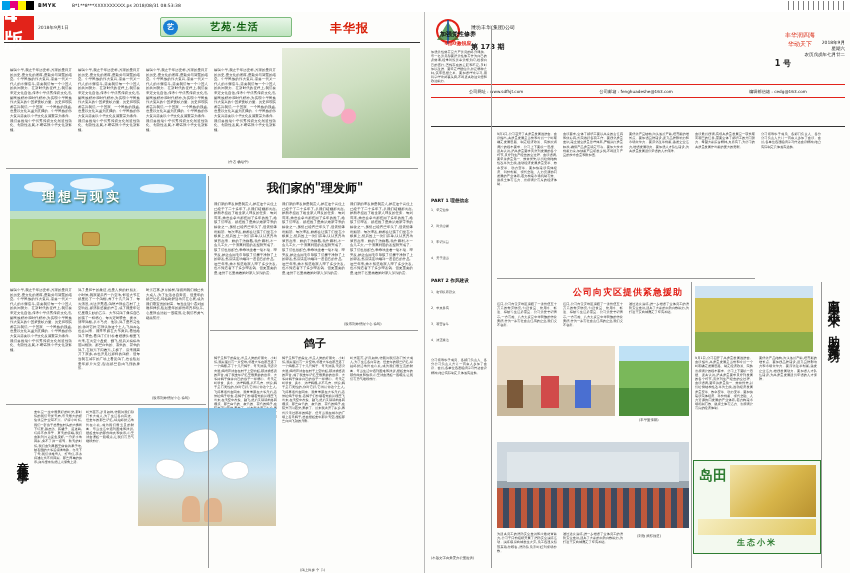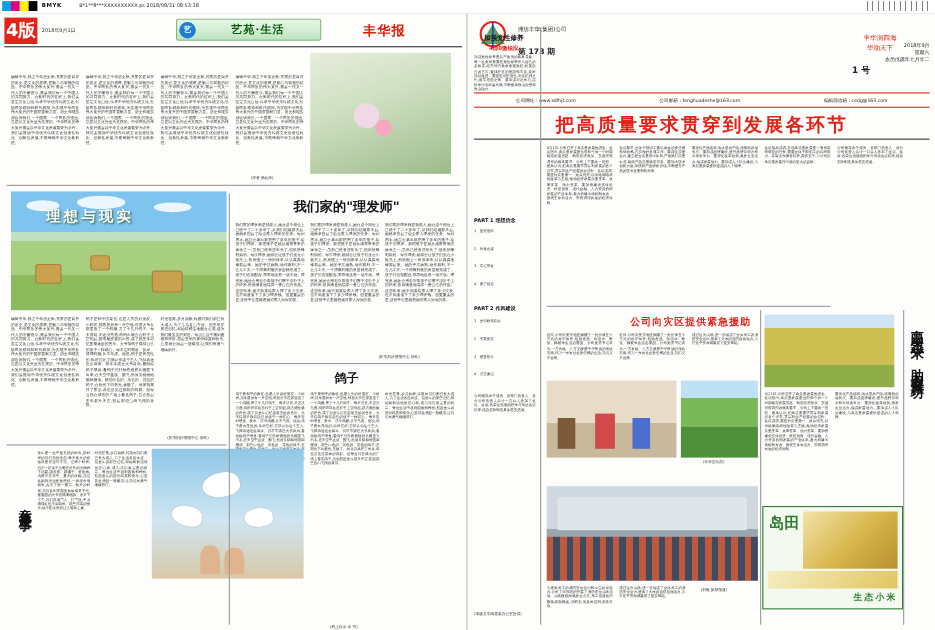--- a/index.html
+++ b/index.html
@@ -20,21 +20,21 @@
   .regbar .ticks{position:absolute;right:2px;top:1px;width:60px;height:9px;background:
       repeating-linear-gradient(90deg,#000 0 1px,transparent 1px 5px);opacity:.5;}
 
   
   .left{position:absolute;left:0;top:12px;width:424px;height:561px;background:#fdfdfb;}
   .right{position:absolute;left:424px;top:12px;width:426px;height:561px;background:#fdfdfb;border-left:1px solid #bbb;}
 
   
   .pagebadge{position:absolute;left:4px;top:4px;width:30px;height:24px;background:#e2231a;color:#fff;
      display:flex;align-items:center;justify-content:center;font-size:13px;font-weight:bold;}
-  .pagebadge .num{font-size:16px;}
+  .pagebadge .num{font-size:20px;}
   .ldate{position:absolute;left:38px;top:13px;font-size:4.5px;color:#333;}
   .lheadband{position:absolute;left:160px;top:5px;width:130px;height:18px;
       background:linear-gradient(180deg,#e8f6e8,#bfe3bf);border:1px solid #7dbb7d;border-radius:2px;
       display:flex;align-items:center;}
   .lheadband .bcircle{width:15px;height:15px;margin-left:2px;border-radius:50%;background:#1a7fd4;color:#fff;
       font-size:7px;display:flex;align-items:center;justify-content:center;font-weight:bold;}
   .lheadband .btxt{flex:1;text-align:center;font-size:10px;font-weight:bold;color:#0a5c0a;letter-spacing:1px;
       font-family:"DejaVu Serif","Liberation Serif",serif;}
   .lredname{position:absolute;left:330px;top:8px;font-size:12px;font-weight:bold;color:#d81e06;letter-spacing:1px;
       font-family:"DejaVu Serif","Liberation Serif",serif;}
@@ -220,21 +220,20 @@
       <div>农历戊戌年七月廿二</div>
     </div>
     <div class="rno" style="top:46px;right:60px;margin-left:44px;">1 号</div>
 
     <div class="rcontact">
       <span>公司网址：www.sdfhjt.com</span>
       <span>公司邮箱：fenghuadeshe@163.com</span>
       <span>编辑部信箱：cedg@163.com</span>
     </div>
 
-    <div class="rbanner">把高质量要求贯穿到发展各环节</div>
     <div class="rrule"></div>
 
     <div class="smallhdr" style="position:absolute;left:4px;top:18px;width:58px;font-size:6px;color:#111;">加强党性修养</div>
     <div class="smallhdr" style="position:absolute;left:4px;top:28px;width:58px;font-size:5px;color:#e2231a;">4部0激锐应</div>
     <div class="tx dense" style="position:absolute;left:6px;top:38px;width:56px;height:142px;overflow:hidden;">加强党性修养是共产党员的终身课题。每一名党员都要把党性修养作为自己的必修课,经常对照党章党规党纪,检视自己的言行,查找存在的差距和不足,及时加以改进。要坚定理想信念,补足精神之钙,筑牢思想之基。要加强理论学习,用科学理论武装头脑,不断提高政治觉悟和政治能力。</div>
 
     <div class="smallhdr" style="position:absolute;left:6px;top:186px;width:56px;font-size:4.6px;color:#111;text-align:left;">PART 1 理想信念</div>
     <div class="tx dense" style="position:absolute;left:6px;top:196px;width:56px;">1、坚定信仰</div>
     <div class="tx dense" style="position:absolute;left:6px;top:212px;width:56px;">2、对党忠诚</div>
     <div class="tx dense" style="position:absolute;left:6px;top:228px;width:56px;">3、牢记宗旨</div>
@@ -285,19 +284,19 @@
 
     <div class="vtitle" style="left:400px;top:278px;font-size:12px;color:#111;letter-spacing:3px;height:230px;">高田生态小米 助力食安潍坊</div>
 
     <div class="tx dense" style="position:absolute;left:270px;top:344px;width:58px;height:162px;overflow:hidden;">9月1日,公司召开了高质量发展推进会。会议指出,高质量发展是当前和今后一个时期确定发展思路、制定经济政策、实施宏观调控的根本要求。公司上下要统一思想、提高认识,把高质量要求贯穿到发展的各个环节,贯穿到生产经营的全过程。会议强调,要坚持质量第一、效益优先,以供给侧结构性改革为主线,推动经济发展质量变革、效率变革、动力变革。要加快建设实体经济、科技创新、现代金融、人力资源协同发展的产业体系,着力构建市场机制有效、微观主体有活力、宏观调控有度的经济体制。</div>
     <div class="tx dense" style="position:absolute;left:334px;top:344px;width:58px;height:162px;overflow:hidden;">要优化产品结构,淘汰落后产能,培育新的增长点。要加强品牌建设,提升品牌影响力和市场竞争力。要深化改革创新,激发企业活力,增强发展动力。要加强人才队伍建设,为高质量发展提供坚强的人才保障。</div>
 
     <div class="adbox" style="left:268px;top:448px;width:126px;height:92px;">
       <div class="img ph-millet" style="left:36px;top:4px;width:86px;height:52px;"></div>
       <div class="img ph-millet2" style="left:4px;top:58px;width:118px;height:16px;"></div>
       <div class="adlogo" style="left:5px;top:6px;">岛田</div>
-      <div style="position:absolute;left:4px;top:76px;width:118px;text-align:right;font-size:8px;font-weight:bold;color:#2f7d32;letter-spacing:2px;">生态小米</div>
+      <div style="position:absolute;left:4px;top:76px;width:118px;text-align:center;font-size:8px;font-weight:bold;color:#2f7d32;letter-spacing:2px;">生态小米</div>
     </div>
 
     <div class="vline" style="left:266px;top:270px;height:286px;"></div>
     <div class="vline" style="left:396px;top:270px;height:286px;"></div>
   </div>
 </div>
 
 </body></html>

